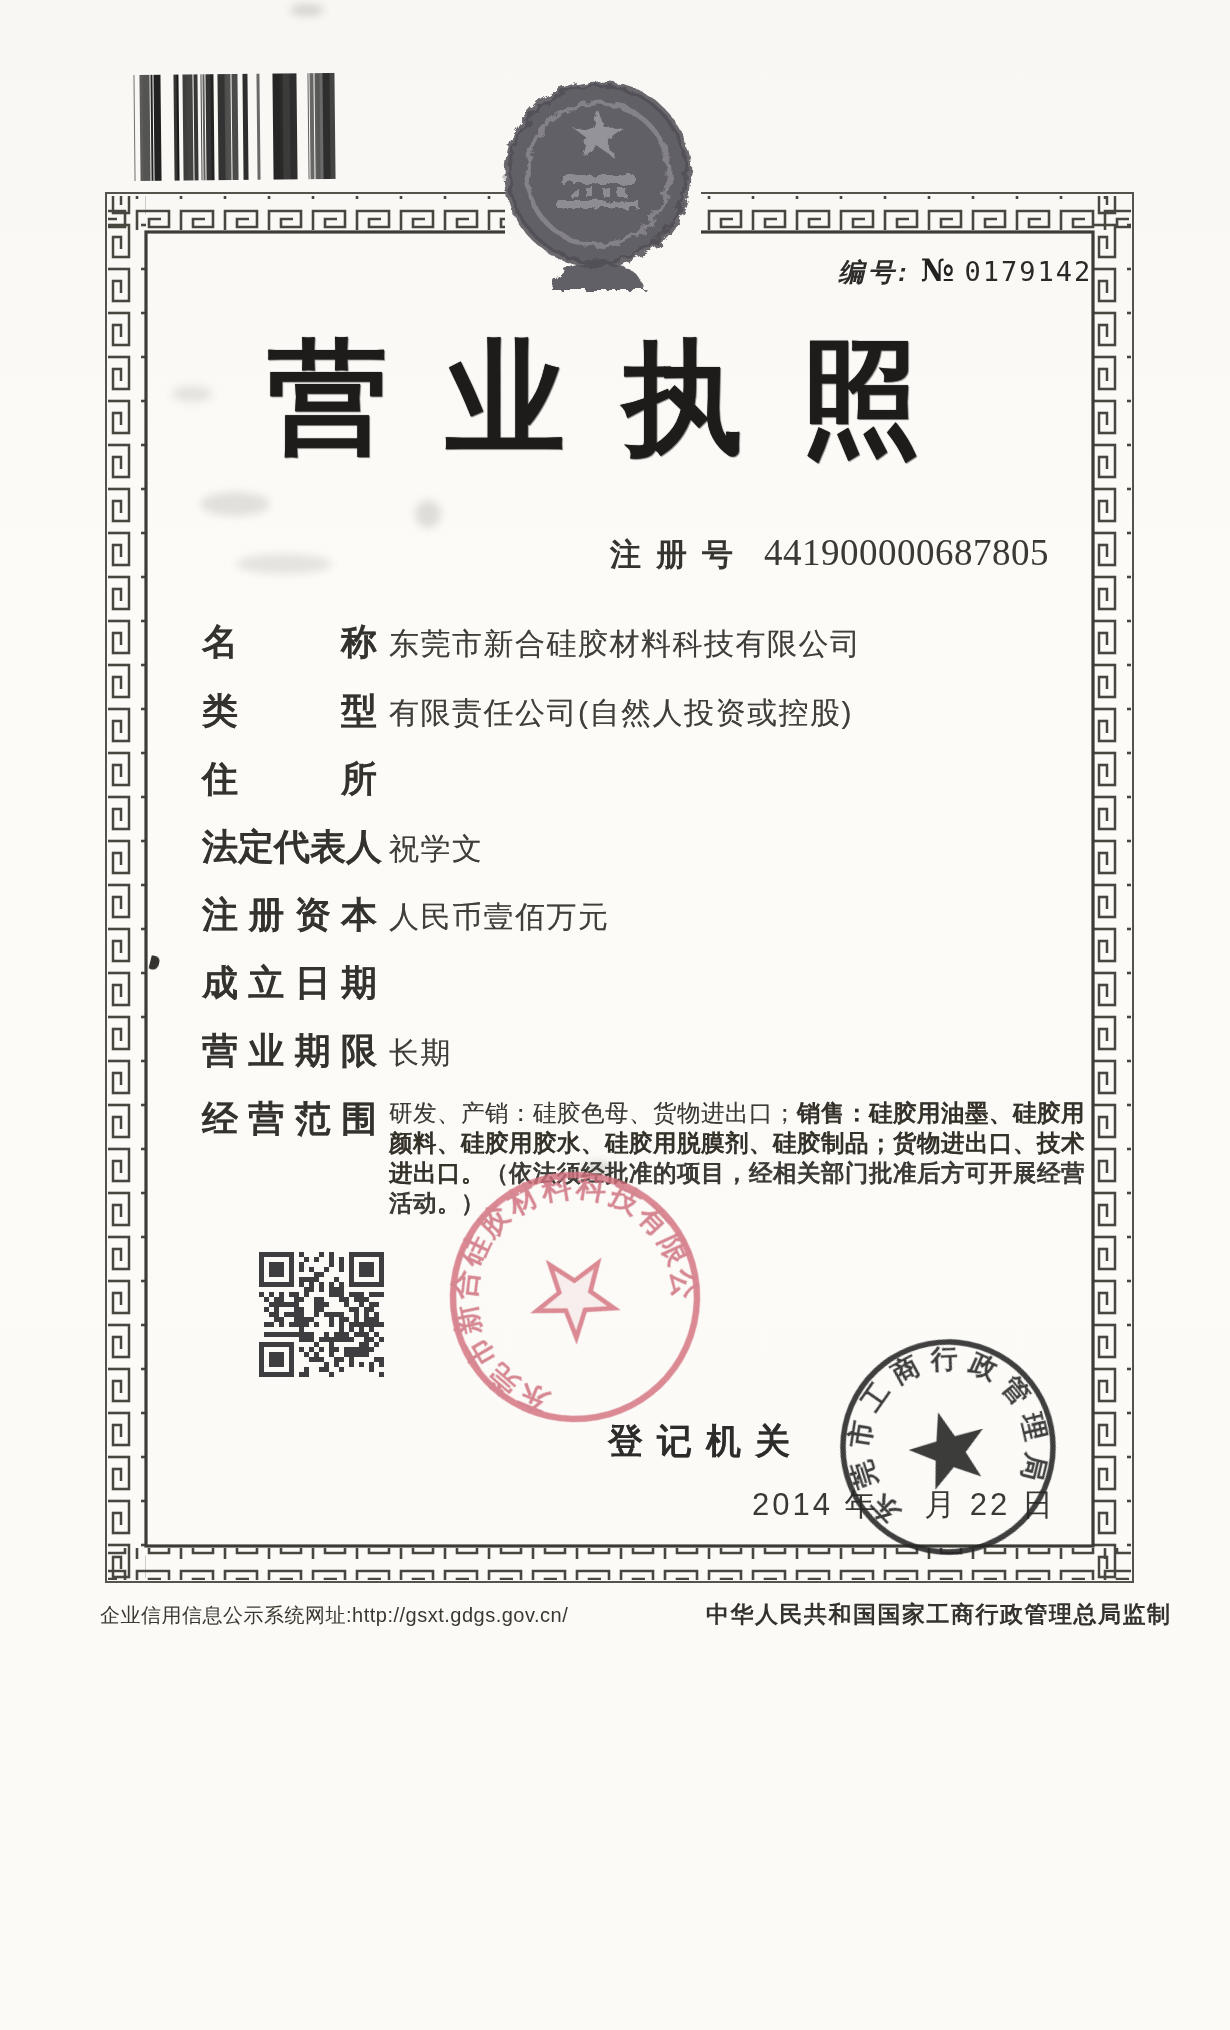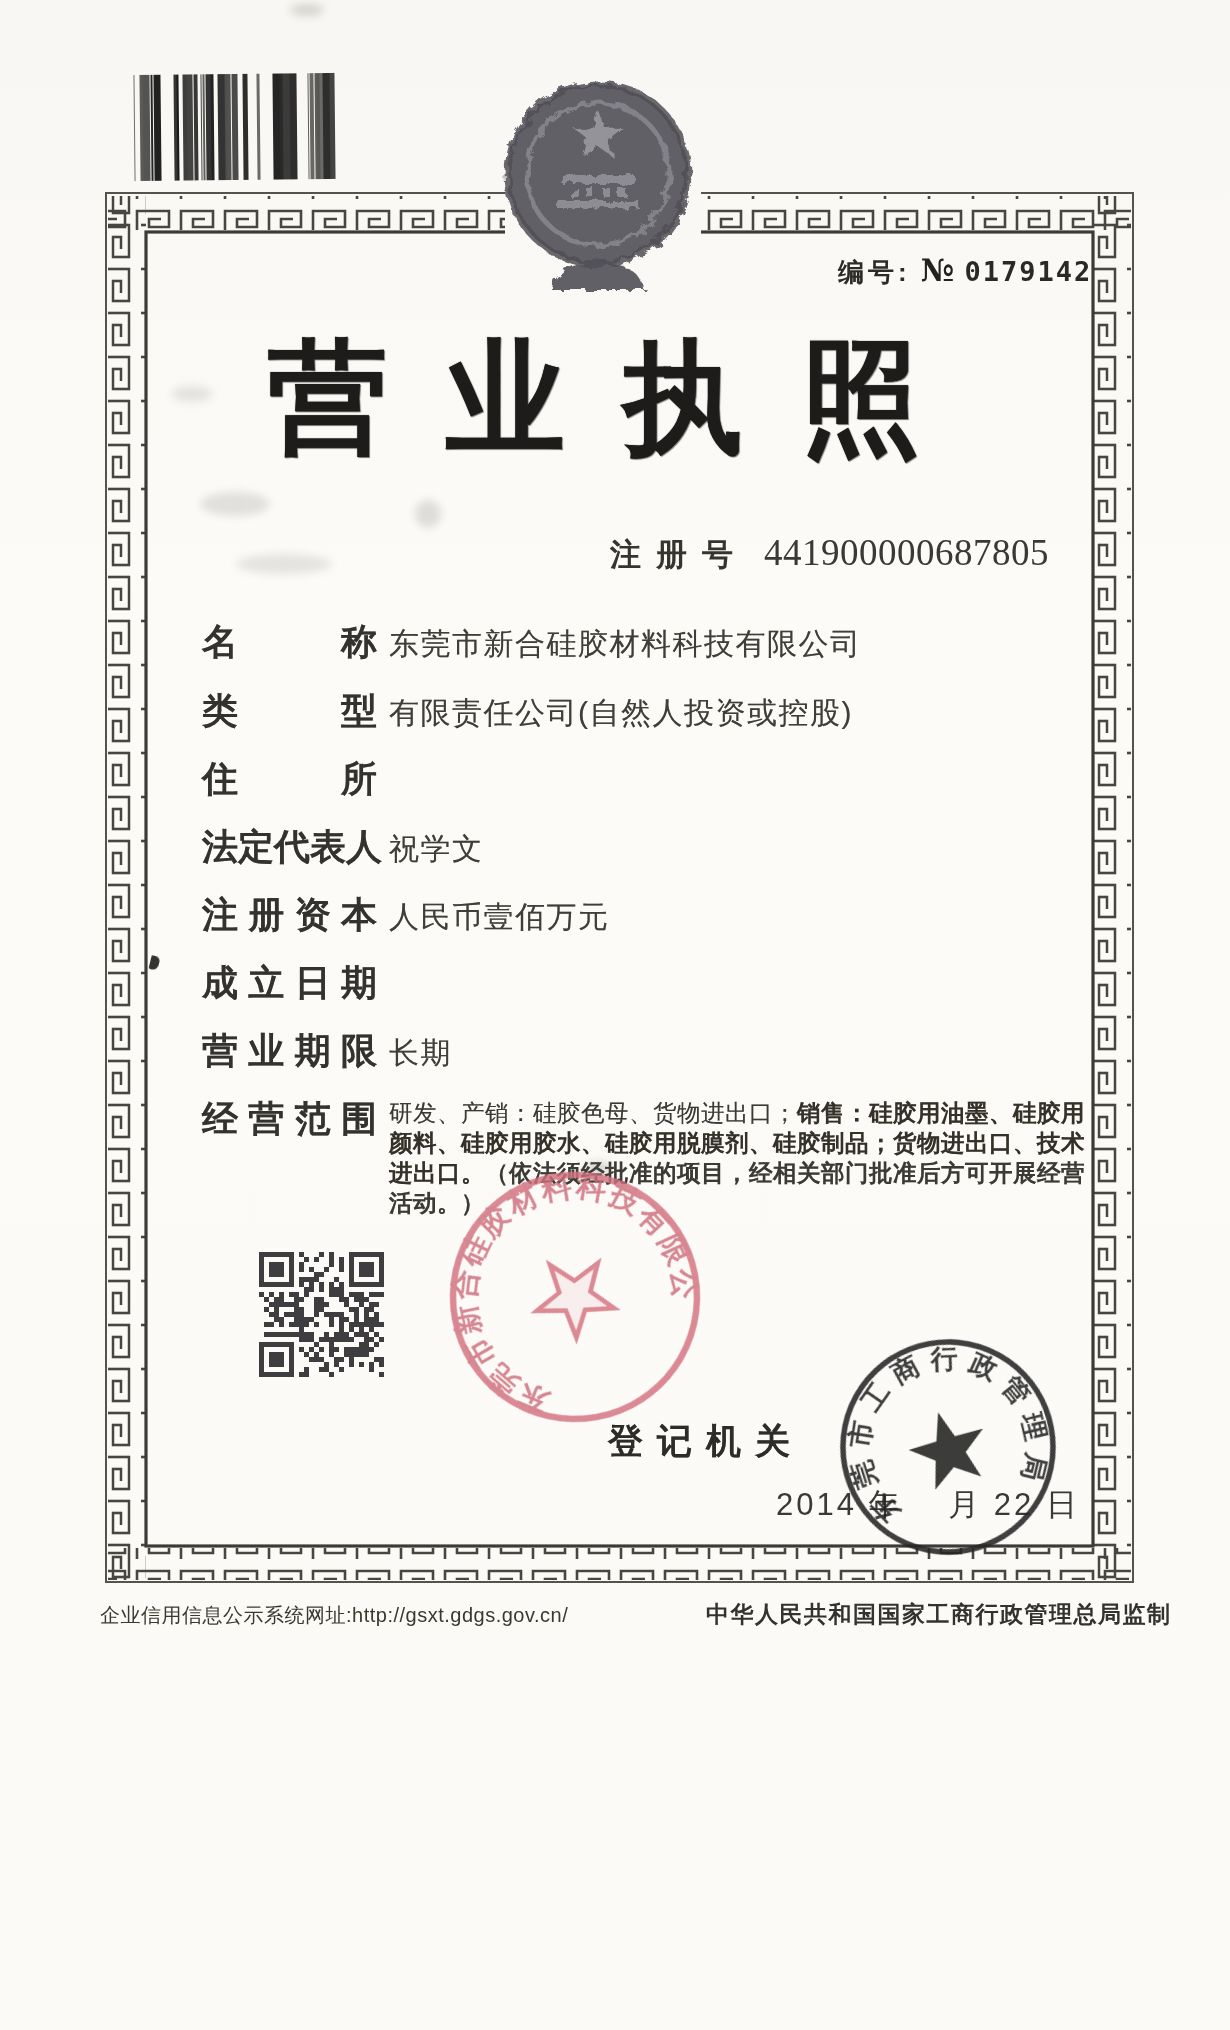--- a/index.html
+++ b/index.html
@@ -9,44 +9,44 @@
     font-family:"Liberation Sans",sans-serif;
     color:#2e2d2b;
   }
   .abs{position:absolute;}
   .paper{position:absolute;inset:0;background:linear-gradient(180deg,#f8f7f3 0%,#fcfbf8 30%,#fbfaf7 100%);}
   
   .barcode{left:133px;top:74px;width:200px;height:106px;filter:blur(.45px) contrast(1.05);transform:rotate(-.6deg);}
   .barcode .stripe{position:absolute;top:0;bottom:0;background:#1f1f1f;}
   
   .serial{left:838px;top:252px;display:flex;align-items:baseline;gap:10px;}
-  .serial .lab{font-size:26px;letter-spacing:4px;color:#2c2b29;font-weight:600;}
+  .serial .lab{font-size:26px;letter-spacing:4px;color:#2c2b29;font-weight:600;font-style:italic;}
   .serial .nosign{font-family:"DejaVu Serif",serif;font-weight:bold;font-size:31px;color:#232220;}
-  .serial .num{font-family:"DejaVu Sans Mono",monospace;font-size:27px;letter-spacing:2px;color:#2a2927;font-weight:bold;}
+  .serial .num{font-family:"DejaVu Sans Mono",monospace;font-size:27px;letter-spacing:2px;color:#2a2927;}
   
   .title{left:268px;top:338px;width:652px;display:flex;justify-content:space-between;
     font-size:119px;font-weight:900;color:#1d1c1a;line-height:1;
     text-shadow:0 0 1px #1d1c1a,1px 1px 1px rgba(20,20,20,.55);transform:scaleY(1.03);}
   
   .regno{left:610px;top:531px;display:flex;align-items:baseline;}
   .regno .lab{font-size:31px;font-weight:600;letter-spacing:15px;color:#35342f;}
   .regno .num{font-family:"Liberation Serif",serif;font-size:37px;color:#3a3936;margin-left:16px;letter-spacing:.5px;}
   
   .row{position:absolute;left:202px;display:flex;align-items:flex-start;width:900px;}
   .row .lbl{width:175px;flex:none;display:flex;justify-content:space-between;
     font-size:36px;font-weight:600;color:#34322e;text-shadow:0 0 .6px rgba(40,38,34,.5);}
   .row .val{margin-left:12px;padding-top:6px;font-size:30px;letter-spacing:1.5px;color:#403e38;
     text-shadow:0 0 .5px rgba(50,48,42,.4);}
   .row .val.small{font-size:23.5px;line-height:30px;letter-spacing:.5px;width:700px;padding-top:3px;color:#3b3a34;}
   .row .val .b{font-weight:700;color:#343129;}
   .row .val .sb{font-weight:600;}
   
   .authority{left:608px;top:1418px;font-size:35px;font-weight:600;letter-spacing:14px;color:#2d2c2a;
     text-shadow:0 0 .6px rgba(40,38,34,.5);}
-  .datetext{left:776px;top:1484px;font-size:31px;letter-spacing:3px;color:#3a3935;z-index:4;}
+  .datetext{left:752px;top:1484px;font-size:31px;letter-spacing:3px;color:#3a3935;z-index:4;}
   
   .footer-left{left:100px;top:1602px;font-size:20px;letter-spacing:.5px;color:#3a3930;}
   .footer-right{left:706px;top:1599px;font-size:23px;font-weight:600;letter-spacing:1.5px;color:#33322e;}
   
   .qr{left:258px;top:1251px;width:127px;height:127px;filter:blur(.3px);}
   .qr .c{position:absolute;width:5px;height:5px;background:#3e3e41;}
   
   .seal-company{left:440px;top:1162px;width:270px;height:270px;z-index:5;opacity:.82;filter:blur(.4px);transform:rotate(-38deg);}
   .seal-registrar{left:833px;top:1332px;width:230px;height:230px;z-index:5;opacity:.88;filter:blur(.25px);transform:rotate(-16deg);}
   .emblem{left:500px;top:76px;width:196px;height:228px;z-index:3;filter:blur(.5px) contrast(1.02);}

